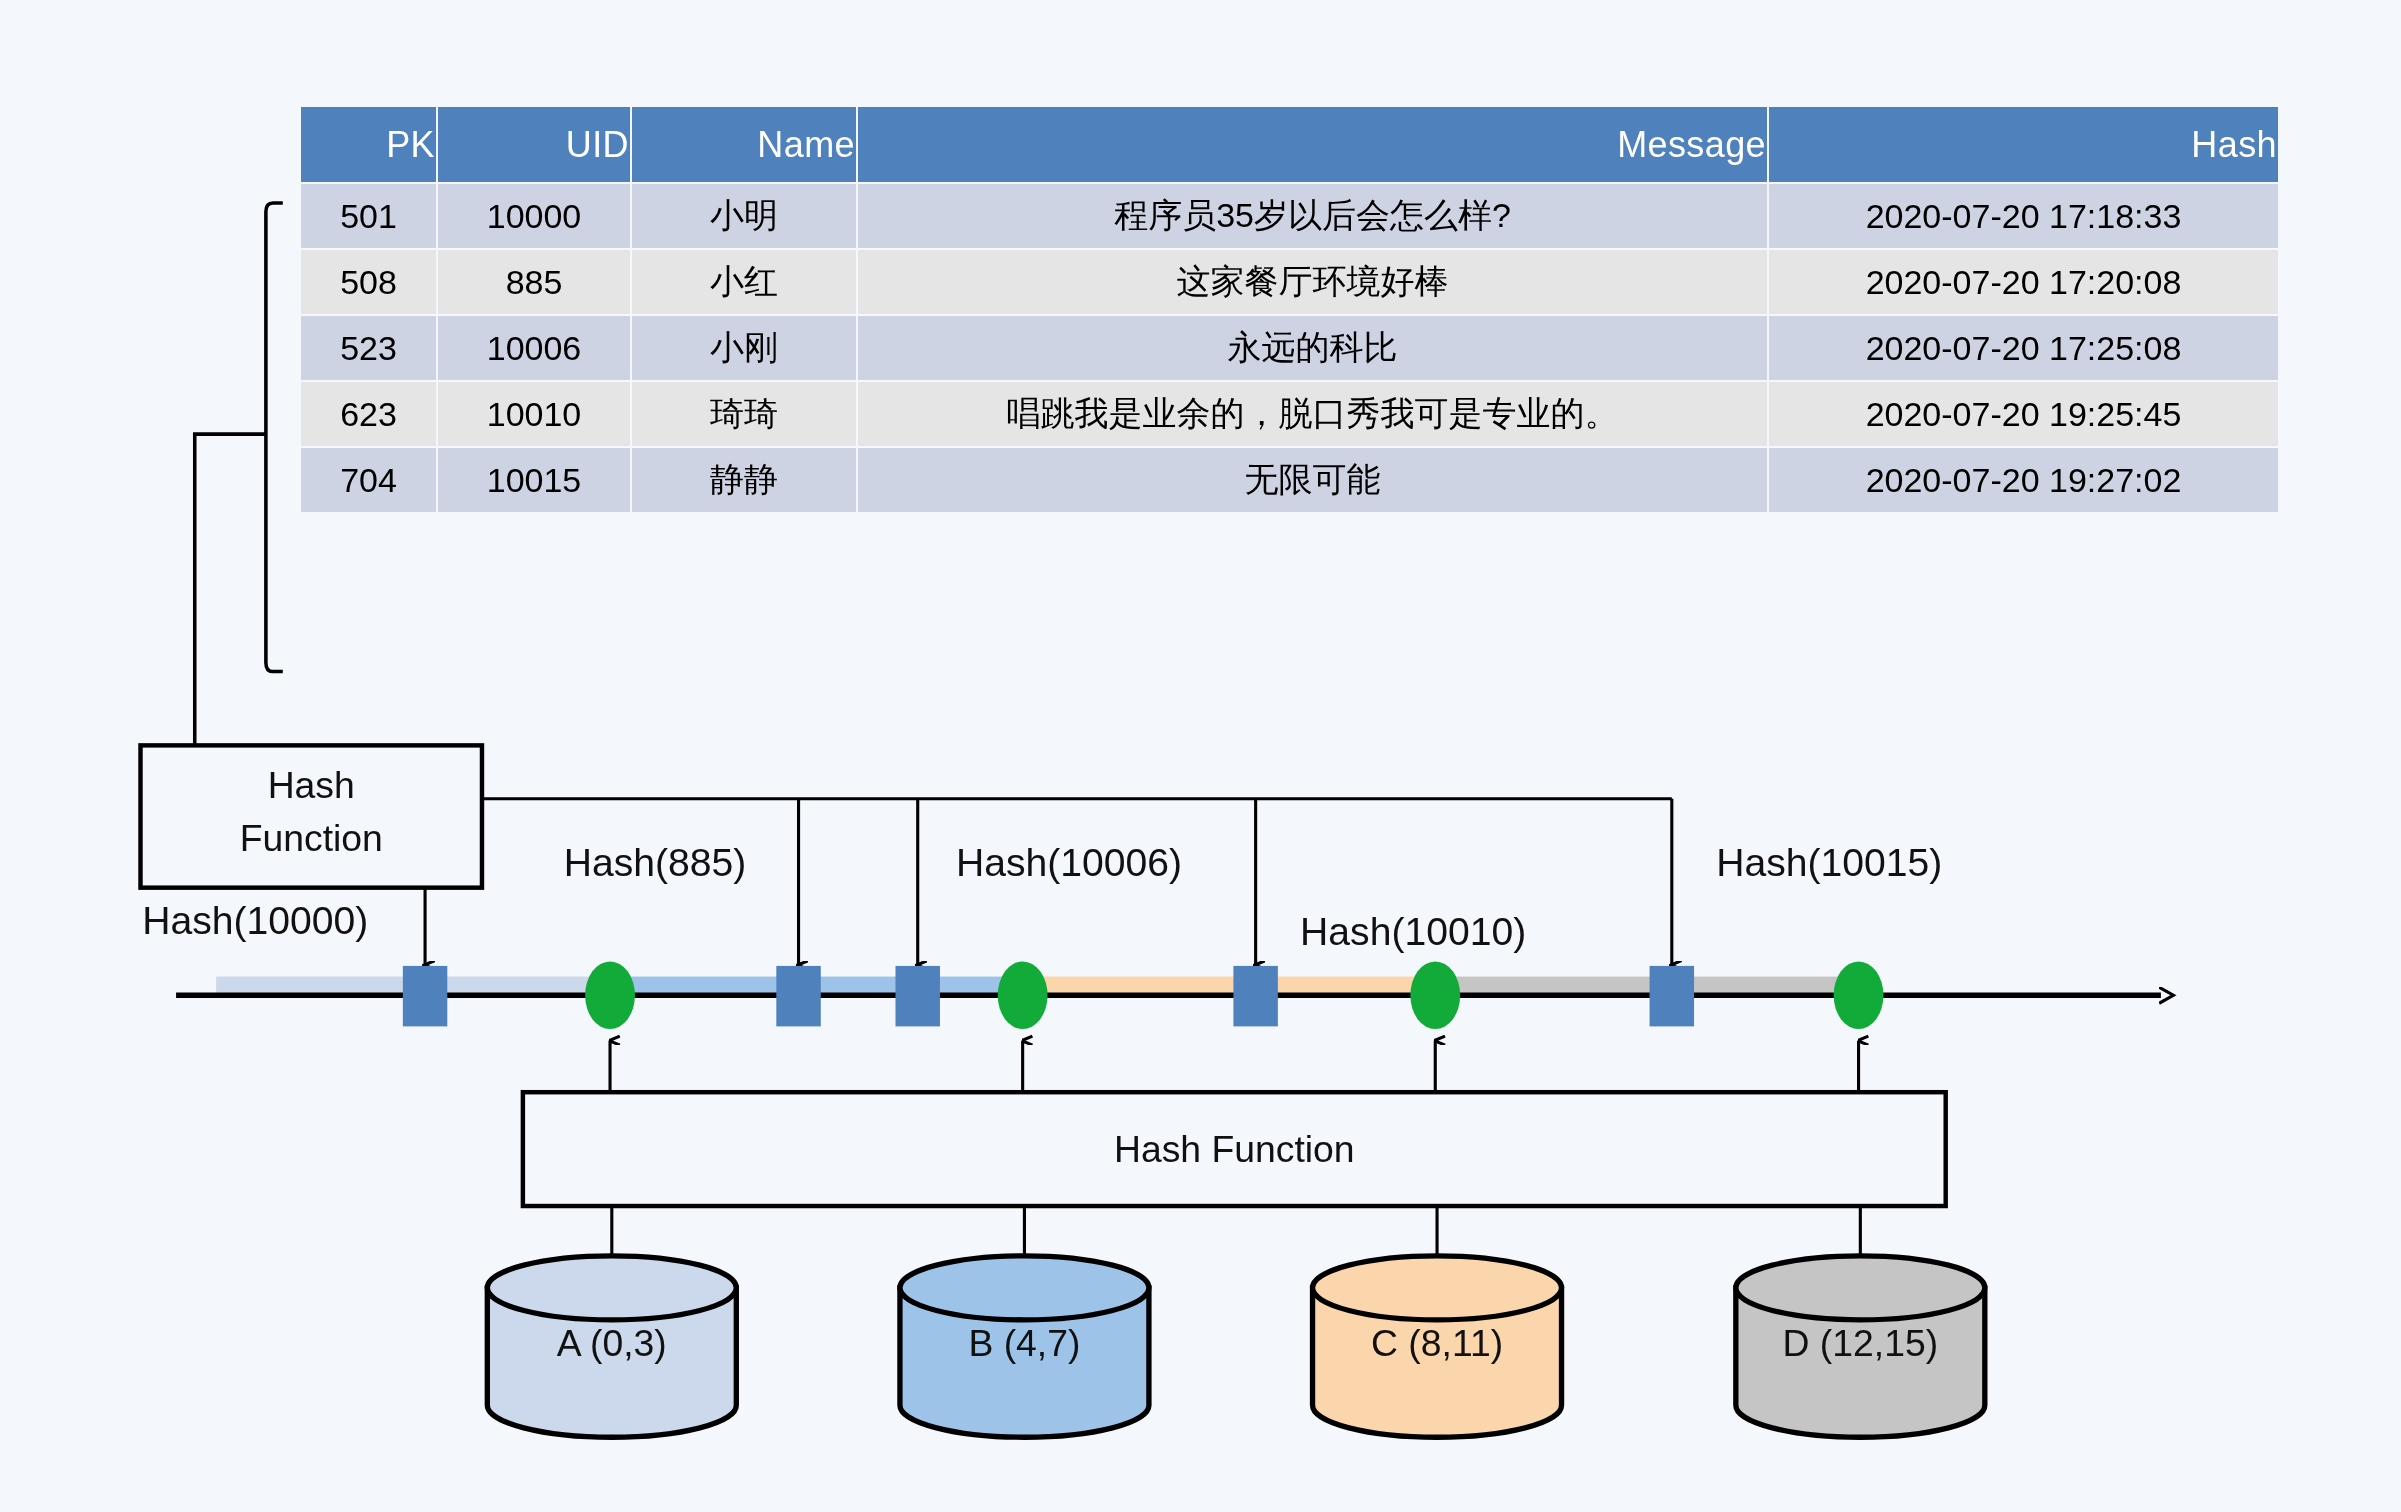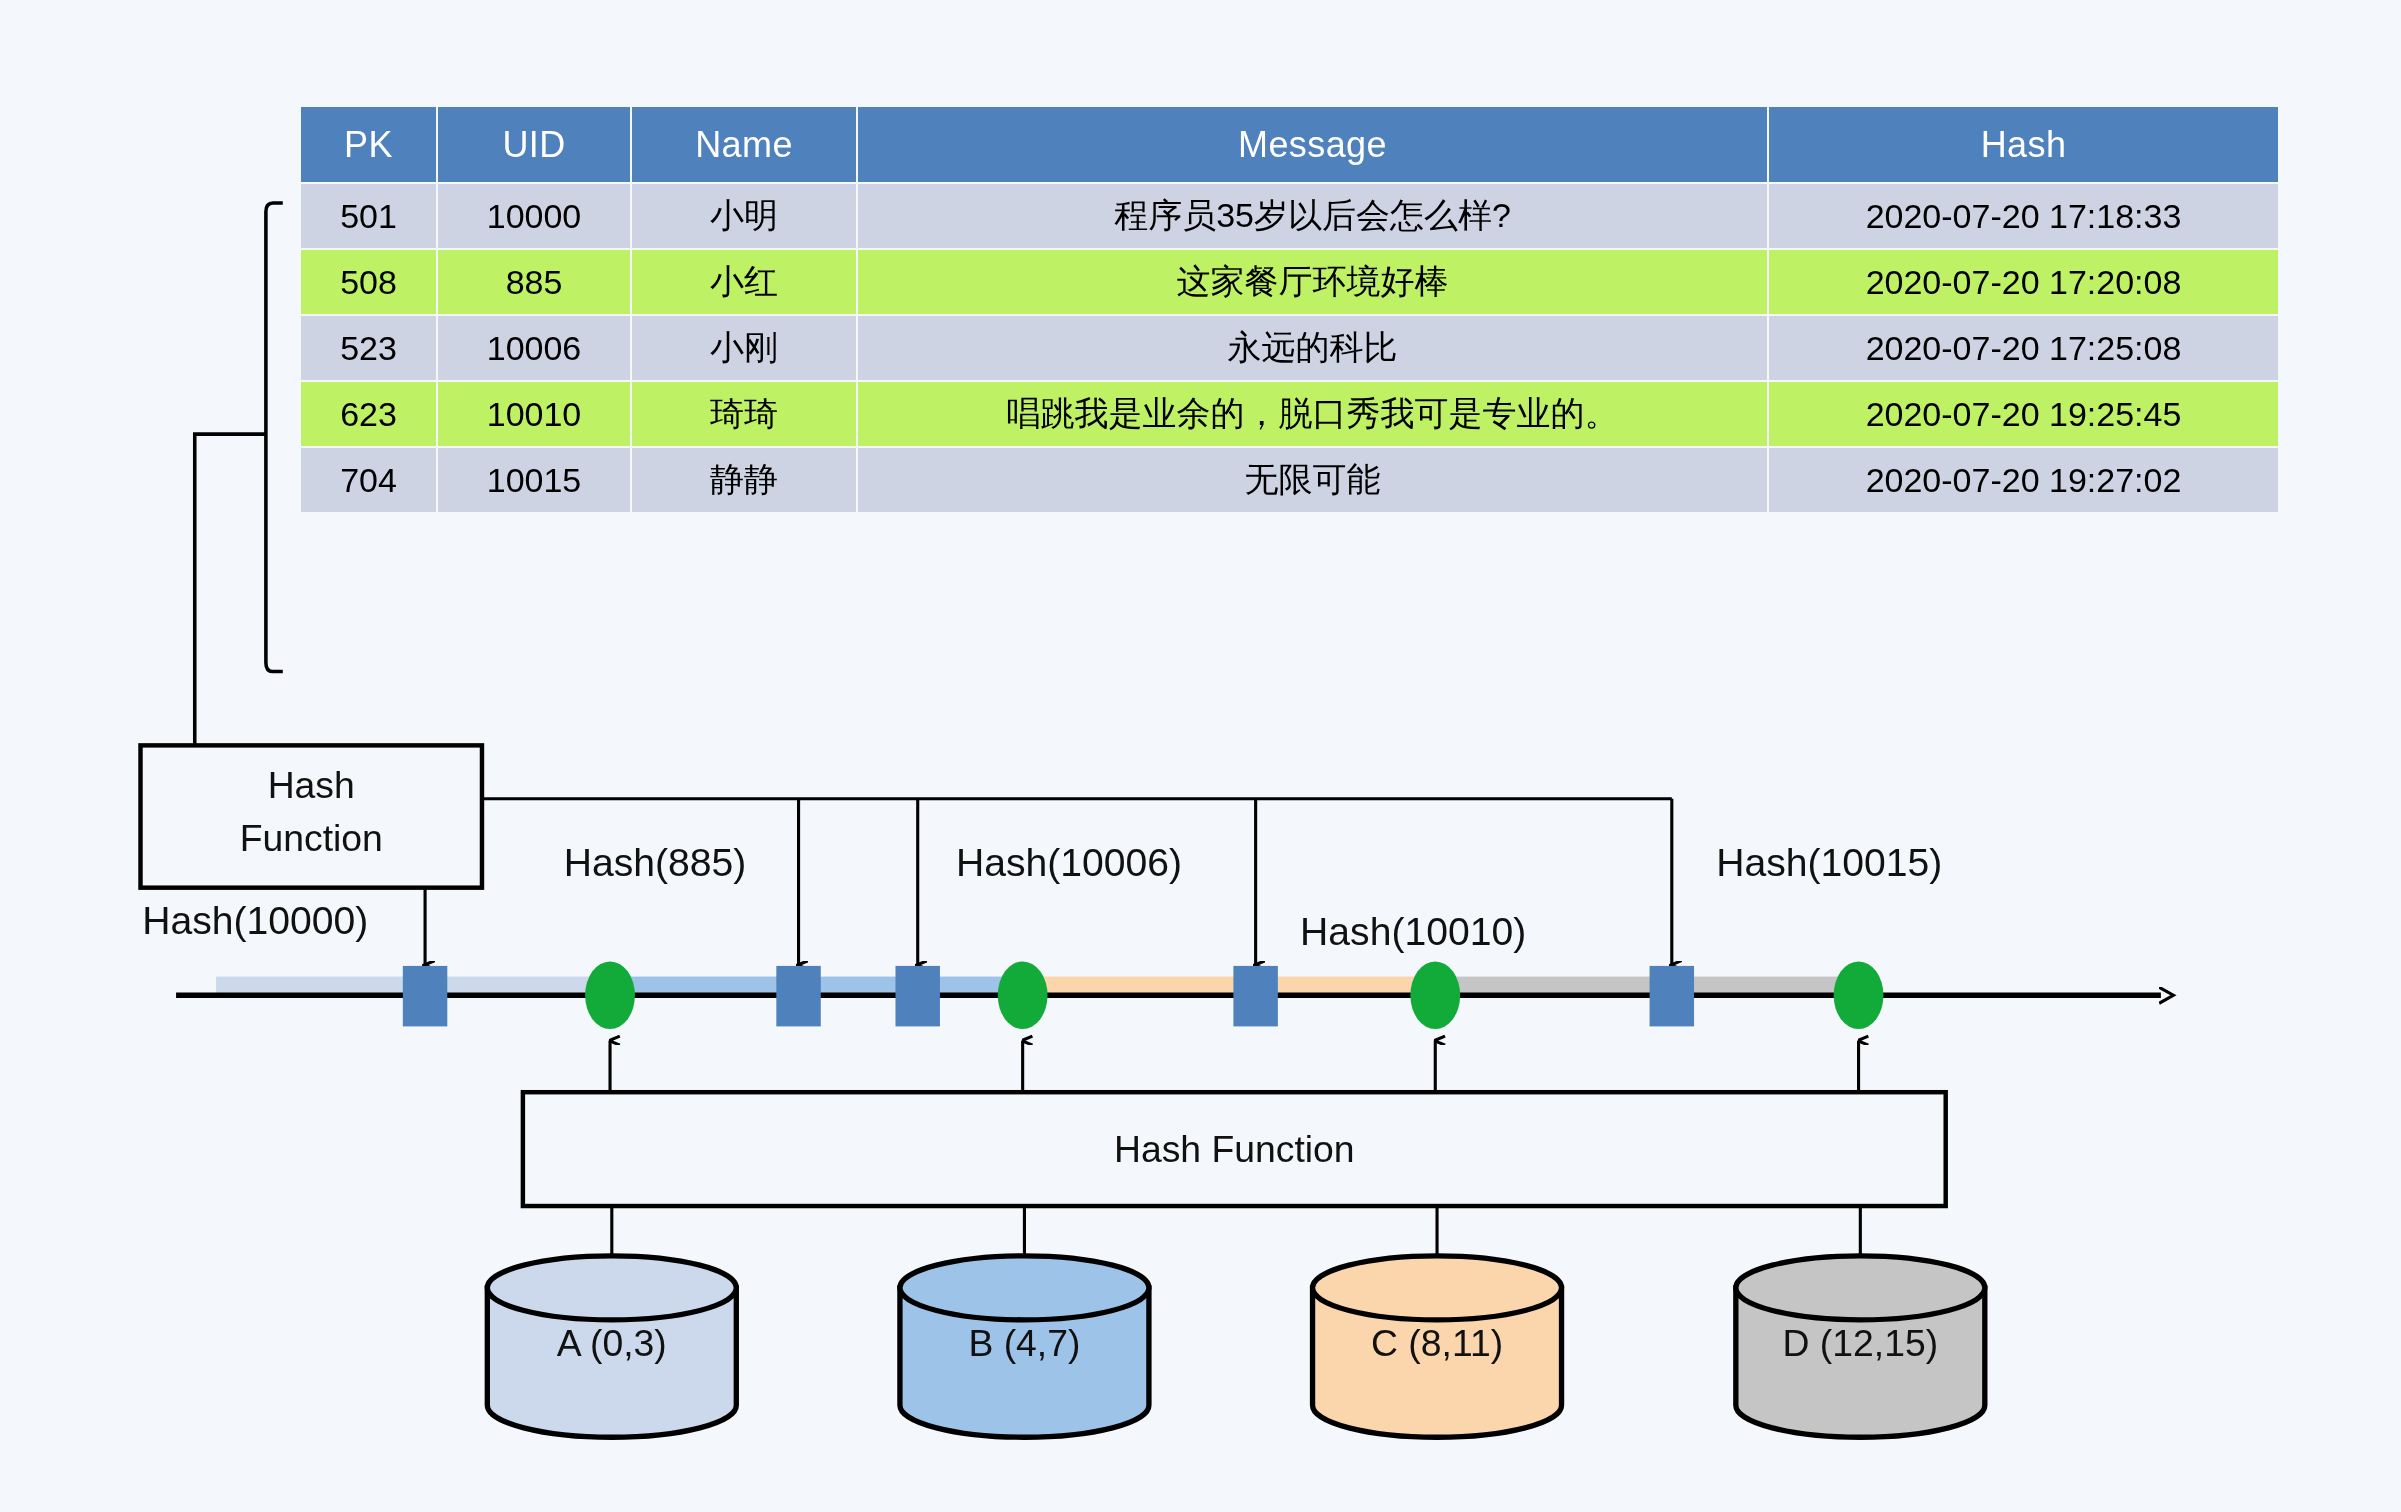--- a/index.html
+++ b/index.html
@@ -15,30 +15,30 @@
 
   
   #data-table{
     position:absolute;left:299px;top:105px;width:1978px;
     border-collapse:separate;border-spacing:2.7px 2.7px;
     table-layout:fixed;
   }
   #data-table th{
     background:#4f81bd;color:#ffffff;
     font-size:36px;font-weight:400;
-    height:73px;text-align:center;vertical-align:middle;
+    height:73px;text-align:right;vertical-align:middle;
     letter-spacing:0.4px;
   }
   #data-table td{
     height:64px;font-size:34px;color:#000000;
     vertical-align:middle;padding:0 19.6px;
     white-space:nowrap;overflow:hidden;text-align:center;
   }
   #data-table tr.row-odd  td{background:#ced3e3;}
-  #data-table tr.row-even td{background:#bef264;}
+  #data-table tr.row-even td{background:#e5e5e5;}
   .c-pk{width:133px;text-align:center;}
   .c-uid{width:190px;text-align:center;margin-top:41px;}
   .c-name{width:222px;}
   .c-msg{width:907px;}
   .c-ptime{width:507px;}
   #data-table td.c-pk,#data-table td.c-uid{text-align:center;padding:0;}
 
   
   #diagram{position:absolute;left:0;top:0;width:2401px;height:1513px;}
   .lbl{

